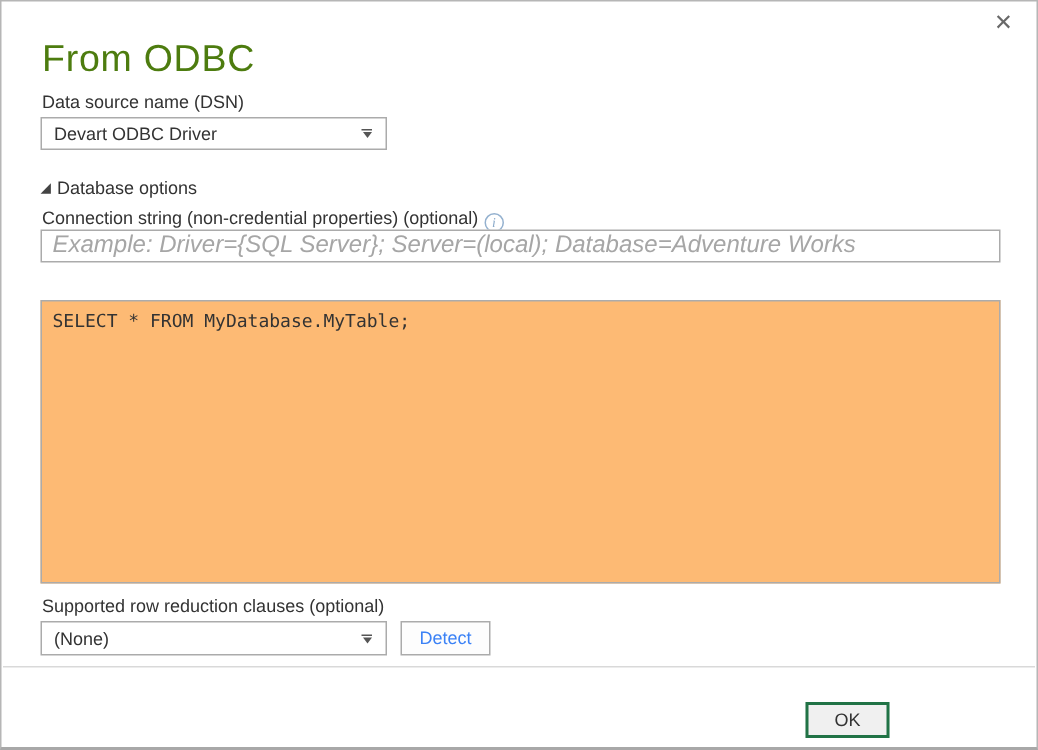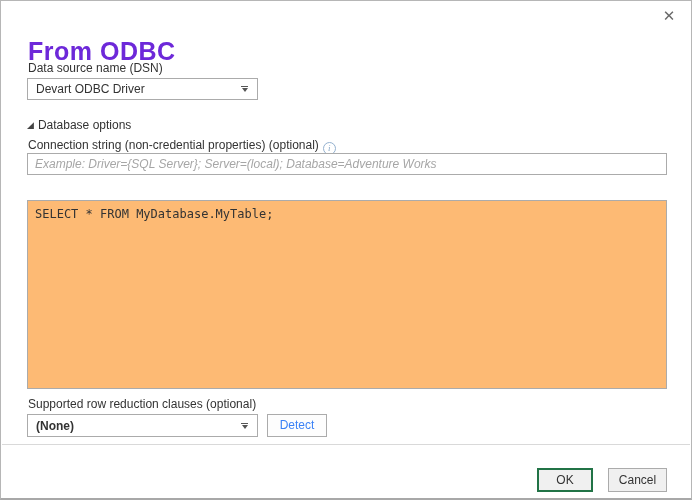--- a/index.html
+++ b/index.html
@@ -11,22 +11,22 @@
     border-bottom: 2px solid #a8a8a8;
   }
 
   .close-btn {
     position: absolute; top: 5px; right: 12px;
     width: 20px; height: 20px; line-height: 20px; text-align: center;
     color: #696969; font-size: 15px; cursor: pointer; font-weight: 400;
   }
 
   .title {
-    position: absolute; left: 27px; top: 36px;
-    font-size: 25px; font-weight: 700; color: #6d28d9; letter-spacing: 0.5px;
+    position: absolute; left: 27px; top: 24px;
+    font-size: 25px; font-weight: 400; color: #4d7c0f; letter-spacing: 0.5px;
   }
 
   .field-label {
     position: absolute; left: 27px;
     font-size: 12px; color: #333;
   }
 
   .combo {
     position: absolute; left: 26px; width: 231px; height: 22px;
     border: 1px solid #ababab; background: #fff;
@@ -51,21 +51,21 @@
     display: inline-block; width: 13px; height: 13px; margin-left: 4px;
     border: 1px solid #94b1cf; border-radius: 50%;
     color: #89a9c9; font-size: 9px; line-height: 11px; text-align: center;
     font-family: "Liberation Serif", serif; font-style: italic;
     vertical-align: -2px;
   }
 
   .text-input {
     position: absolute; left: 26px; width: 640px; height: 22px;
     border: 1px solid #ababab; background: #fff;
-    font-size: 12px; color: #737373; padding: 0 7px;
+    font-size: 16px; color: #737373; padding: 0 7px;
     font-family: "Liberation Sans", sans-serif; outline: none;
   }
   .text-input::placeholder { color: #a6a6a6; font-style: italic; opacity: 1; }
 
   .sql-textarea {
     position: absolute; left: 26px; top: 199px; width: 640px; height: 189px;
     border: 1px solid #ababab; background: #fdba74; resize: none; outline: none;
     font-family: "DejaVu Sans Mono", "Liberation Mono", monospace;
     font-size: 12px; color: #333; padding: 5px 7px; line-height: 1.35;
   }
@@ -118,28 +118,27 @@
     <span>Connection string (non-credential properties) (optional)</span><span class="info-icon">i</span>
   </div>
 
   <input class="text-input" style="top: 152px;" type="text" placeholder="Example: Driver={SQL Server}; Server=(local); Database=Adventure Works">
 
 
   <textarea class="sql-textarea" spellcheck="false" style="">SELECT * FROM MyDatabase.MyTable;</textarea>
 
   <div class="field-label" style="top:396px;">Supported row reduction clauses (optional)</div>
 
-  <div class="combo" style="top:413px; height:23px;font-weight:bold;">
+  <div class="combo" style="top:413px; height:23px;">
     <span class="combo-text">(None)</span>
     <span class="dd-arrow">
         <span class="bar"></span>
         <span class="tri"></span>
       </span>
   </div>
 
   <div class="detect-btn">Detect</div>
 
   <div class="footer-divider"></div>
 
   <div class="btn btn-ok">OK</div>
-  <div class="btn btn-cancel">Cancel</div>
 
 </div>
 
 </body></html>

